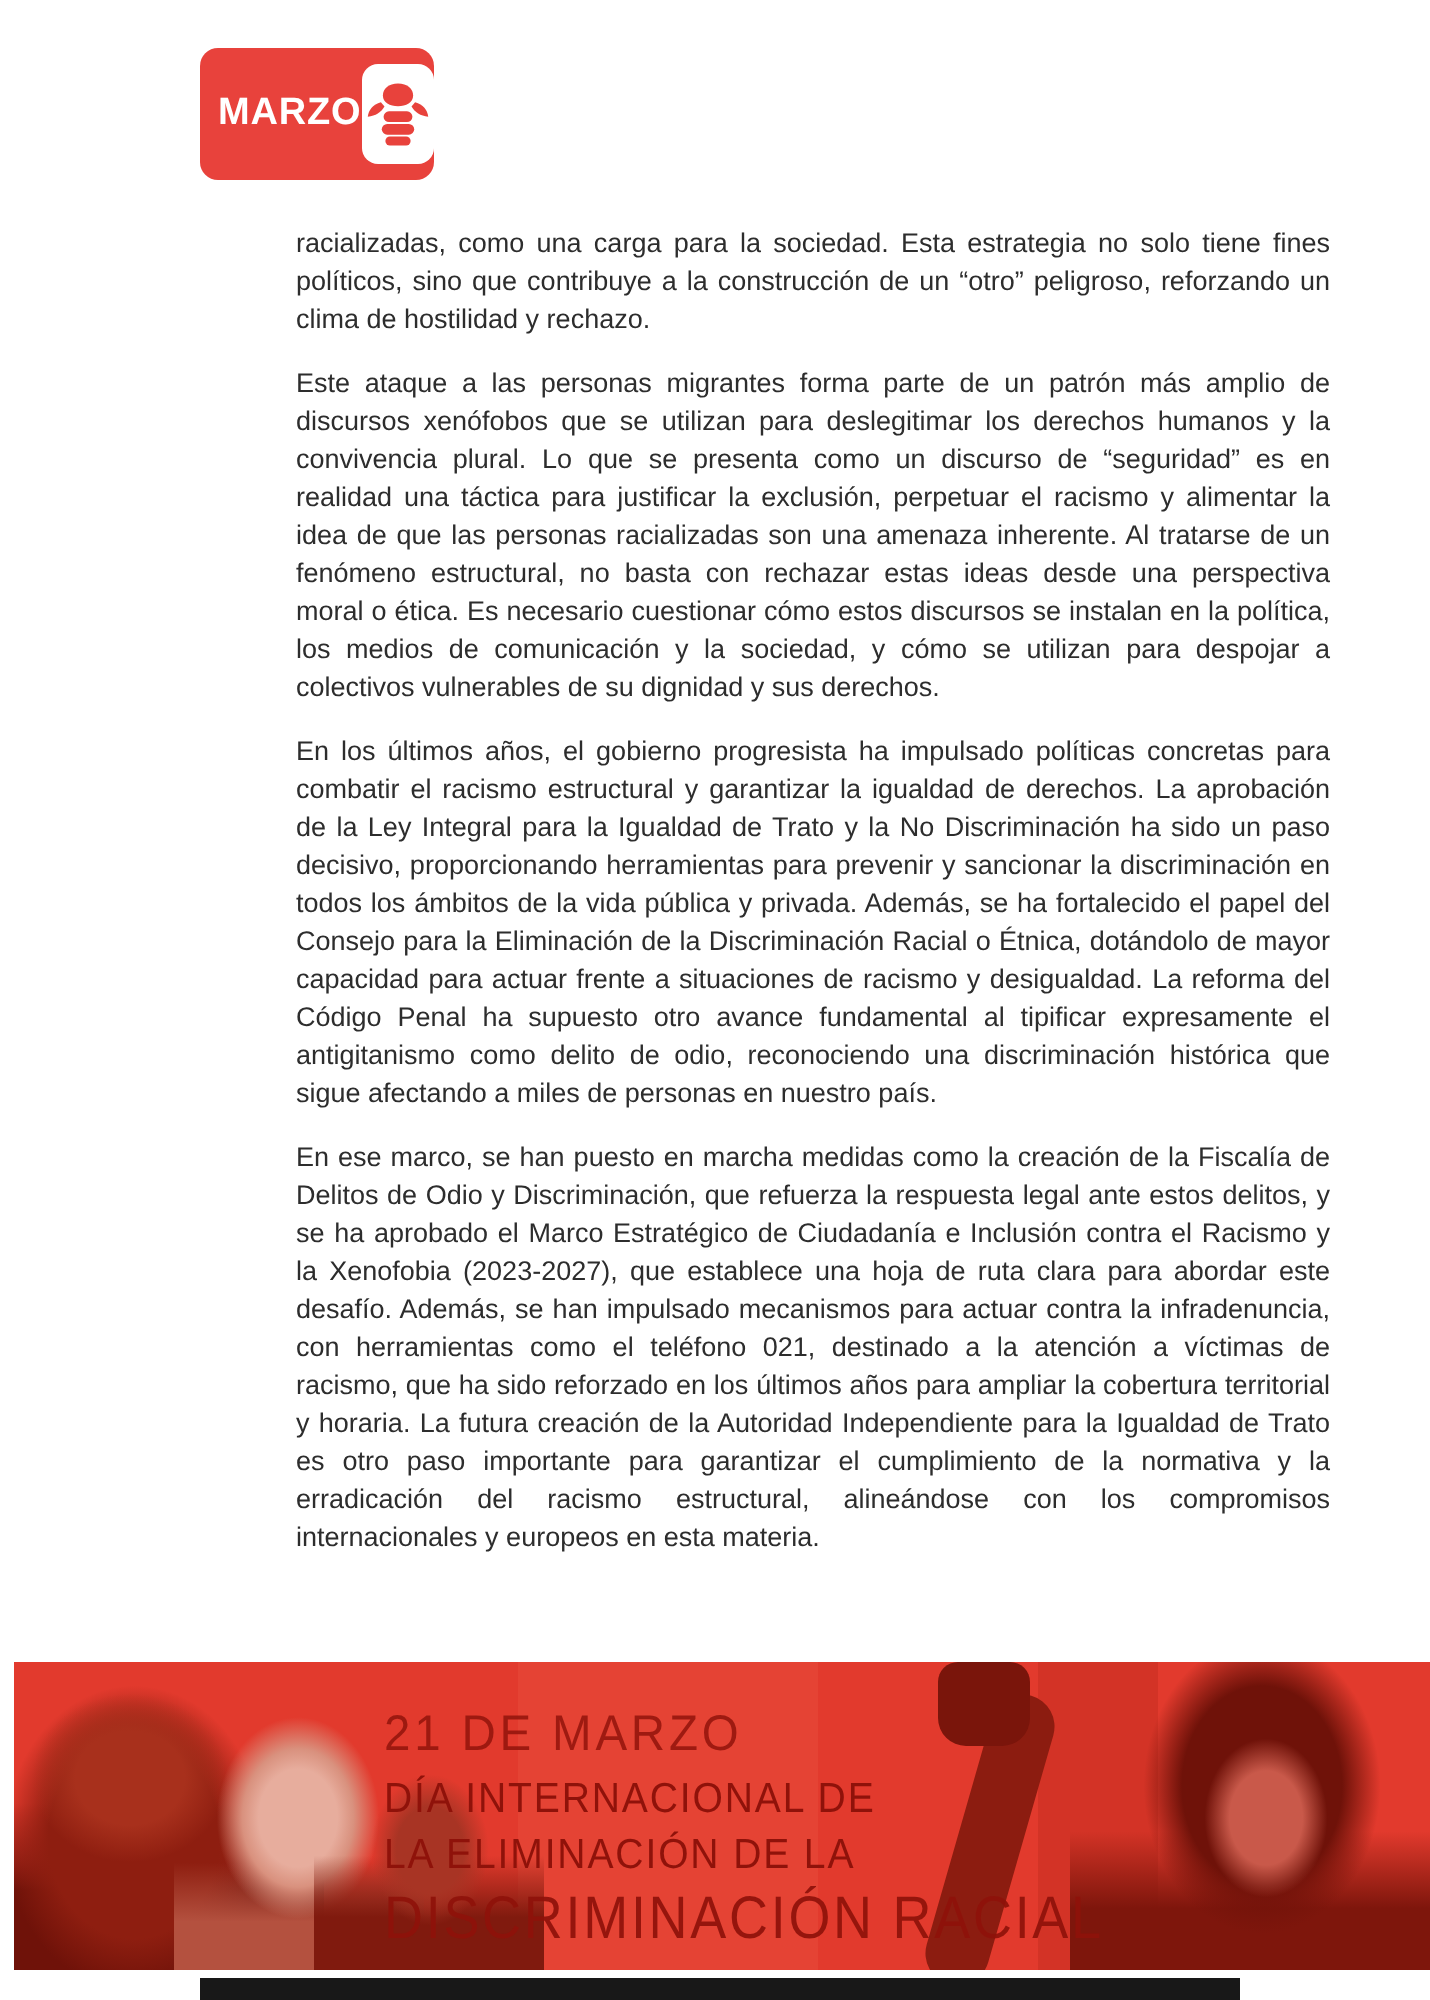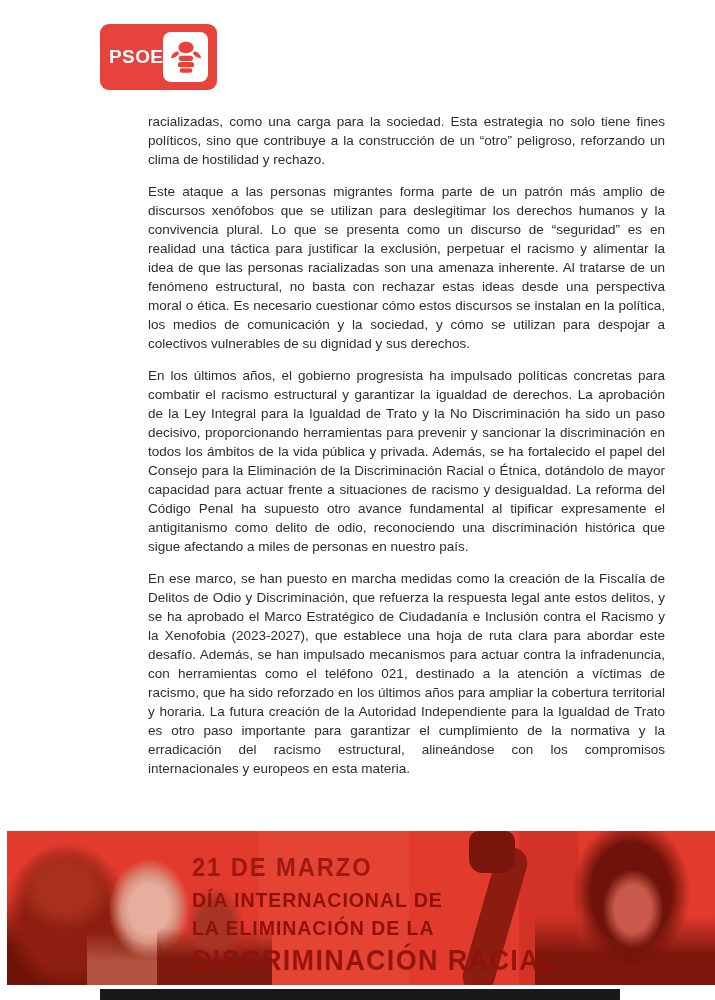--- a/index.html
+++ b/index.html
@@ -74,21 +74,21 @@
     background:#7a150b; border-radius:10px 10px 14px 14px;
   }
   .woman-right { right:0; top:0; width:180px; height:154px;
     background:
       radial-gradient(48px 62px at 98px 78px, #c9594a 0 38%, rgba(201,89,74,0) 64%),
       radial-gradient(80px 100px at 96px 62px, #6f1209 0 50%, rgba(111,18,9,0) 74%),
       linear-gradient(to top, #7e160c 0 20%, rgba(126,22,12,0) 45%);
   }
   .banner-text {
     position:absolute; left:185px; top:24px; z-index:3; color:#8f120a;
-    font-weight:bold; line-height:1;
+    font-weight:normal; line-height:1;
   }
   .banner-line-1 {
     font-size:25px; letter-spacing:2px; opacity:.82; margin-bottom:9px;
     transform:scaleX(.95); transform-origin:left;
   }
   .banner-line-2, .banner-line-3 {
     font-size:21px; letter-spacing:1px; margin-bottom:7px;
     transform:scaleX(.93); transform-origin:left;
   }
   .banner-line-4 {
@@ -101,21 +101,21 @@
     position:absolute; left:100px; top:989px; width:520px; height:11px;
     background:#181818;
   }
 </style>
 </head>
 <body>
 
 <div class="page">
 
   <div class="logo">
-    <span class="logo-wordmark">PSOE</span>
+    <span class="logo-wordmark">MARZO</span>
     <span class="logo-emblem">
       <svg viewBox="0 0 40 40" aria-hidden="true">
 
         <path d="M20 3c-5.2 0-8.4 2.9-8.4 6.7 0 3.9 3.9 6 8.4 6s8.4-2.1 8.4-6C28.4 5.9 25.2 3 20 3z"></path>
 
         <path d="M10.5 13.5c-4.5 1.2-6.8 4.2-7.3 8 4.4-.3 7.4-2.4 9.3-5.6z"></path>
         <path d="M29.5 13.5c4.5 1.2 6.8 4.2 7.3 8-4.4-.3-7.4-2.4-9.3-5.6z"></path>
 
         <rect x="12" y="18.5" width="16" height="6" rx="3"></rect>
         <rect x="11" y="25.5" width="18" height="6" rx="3"></rect>

